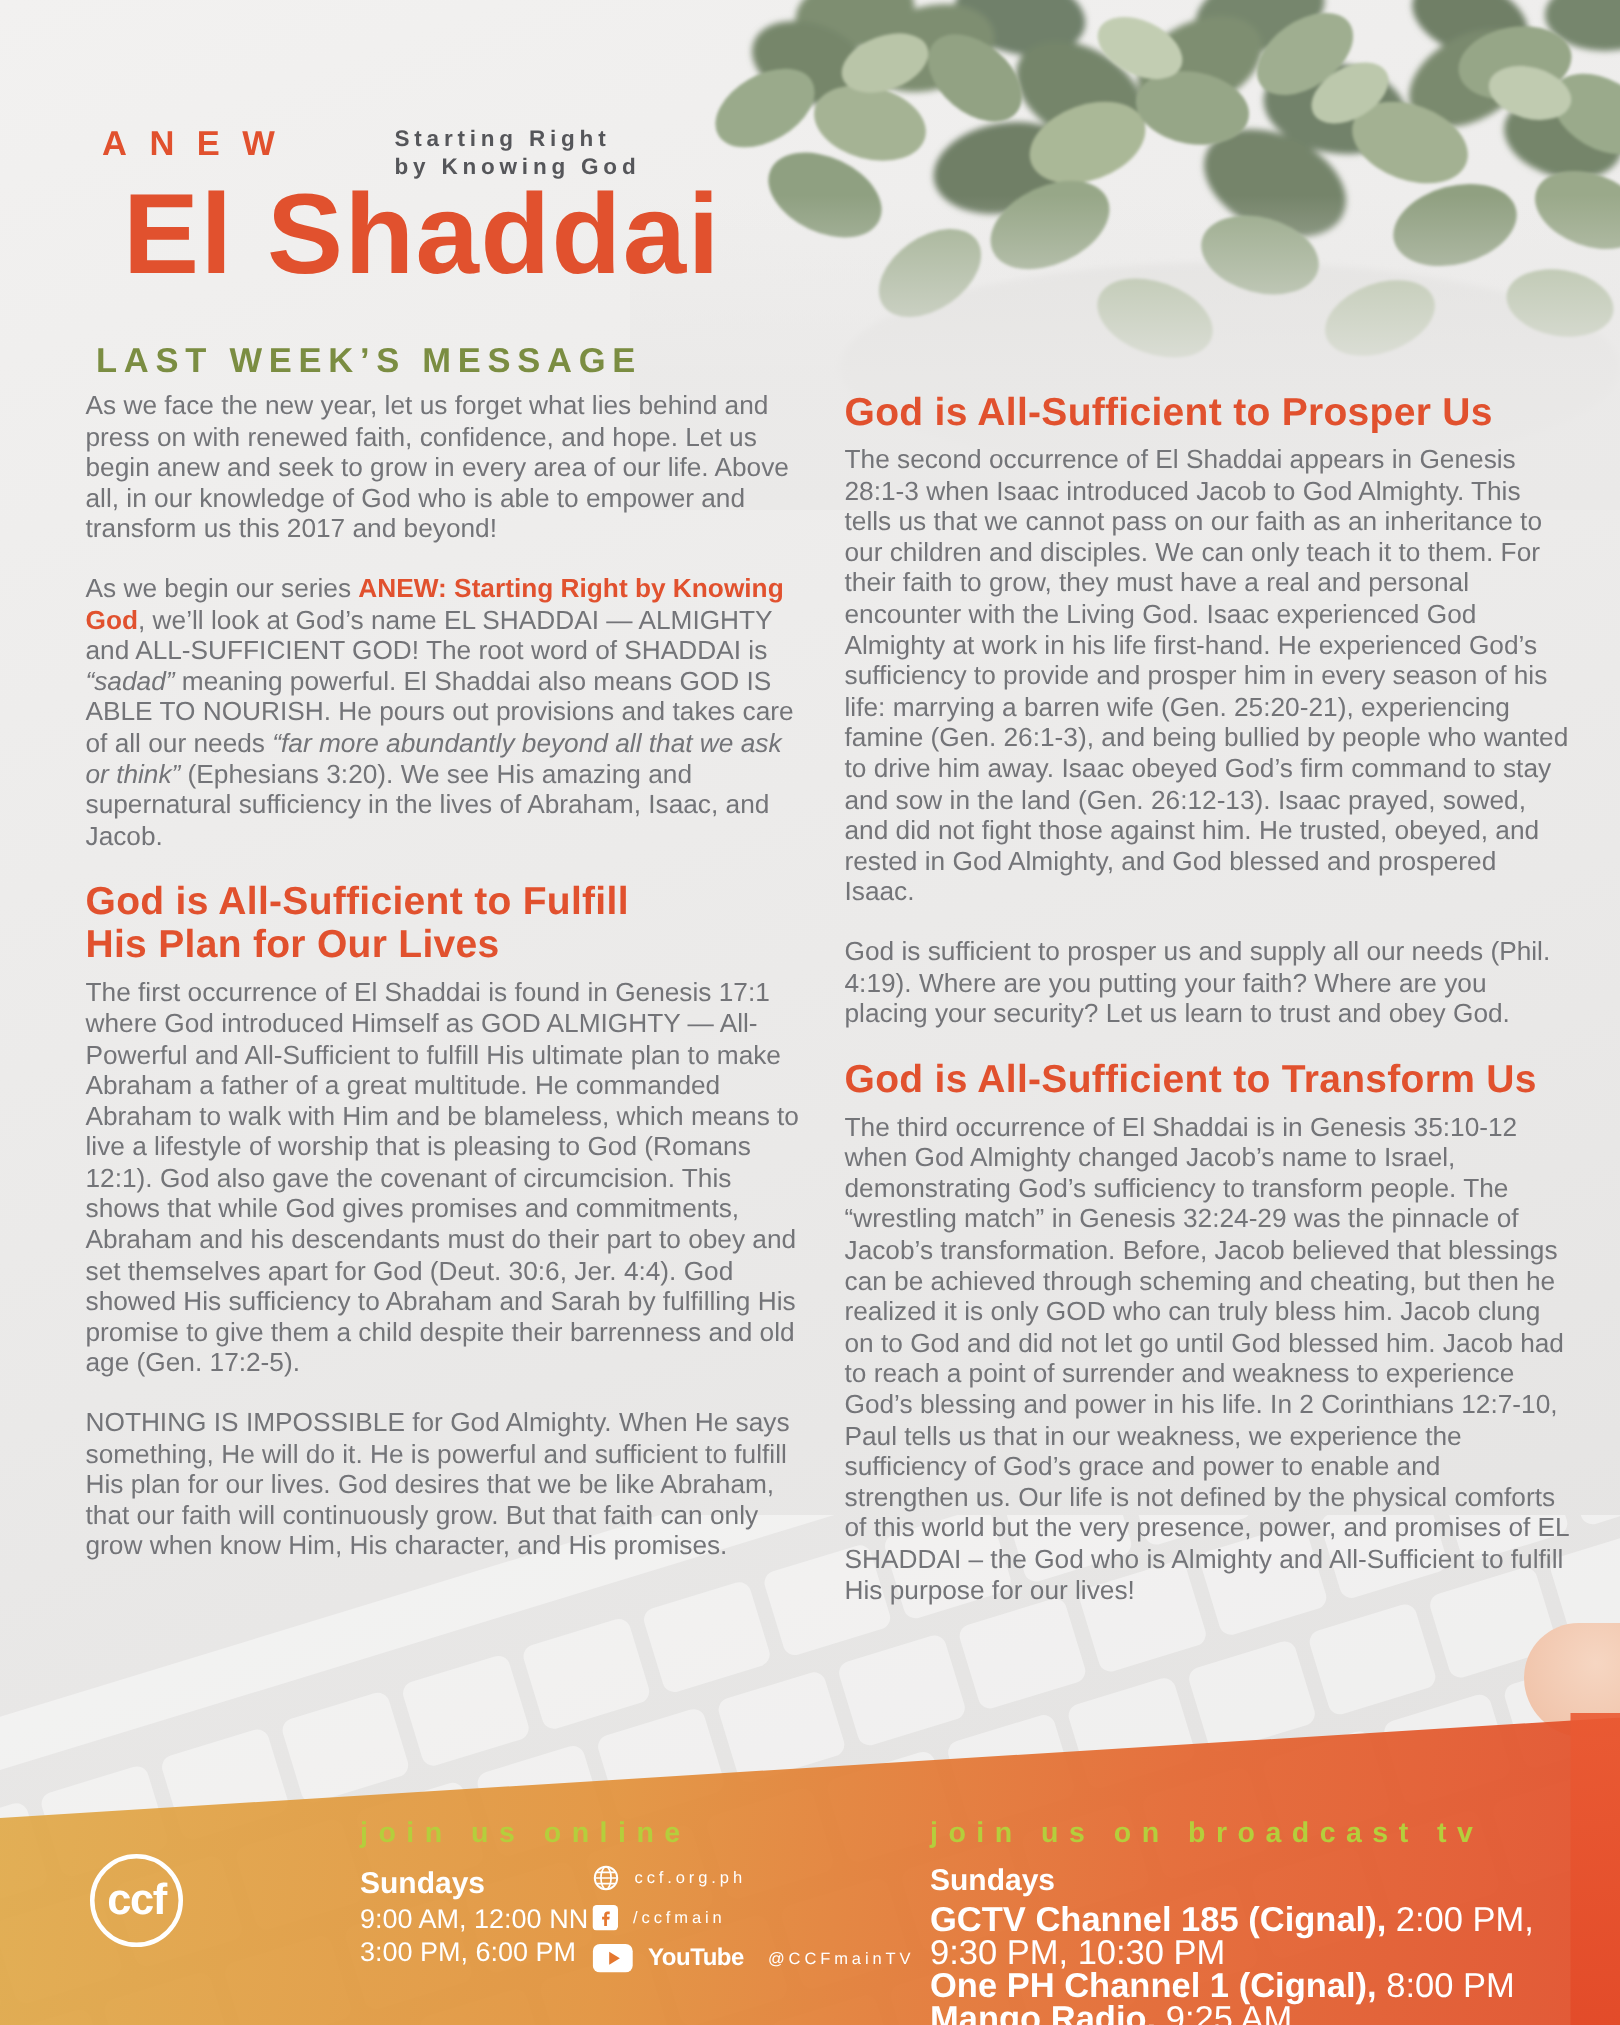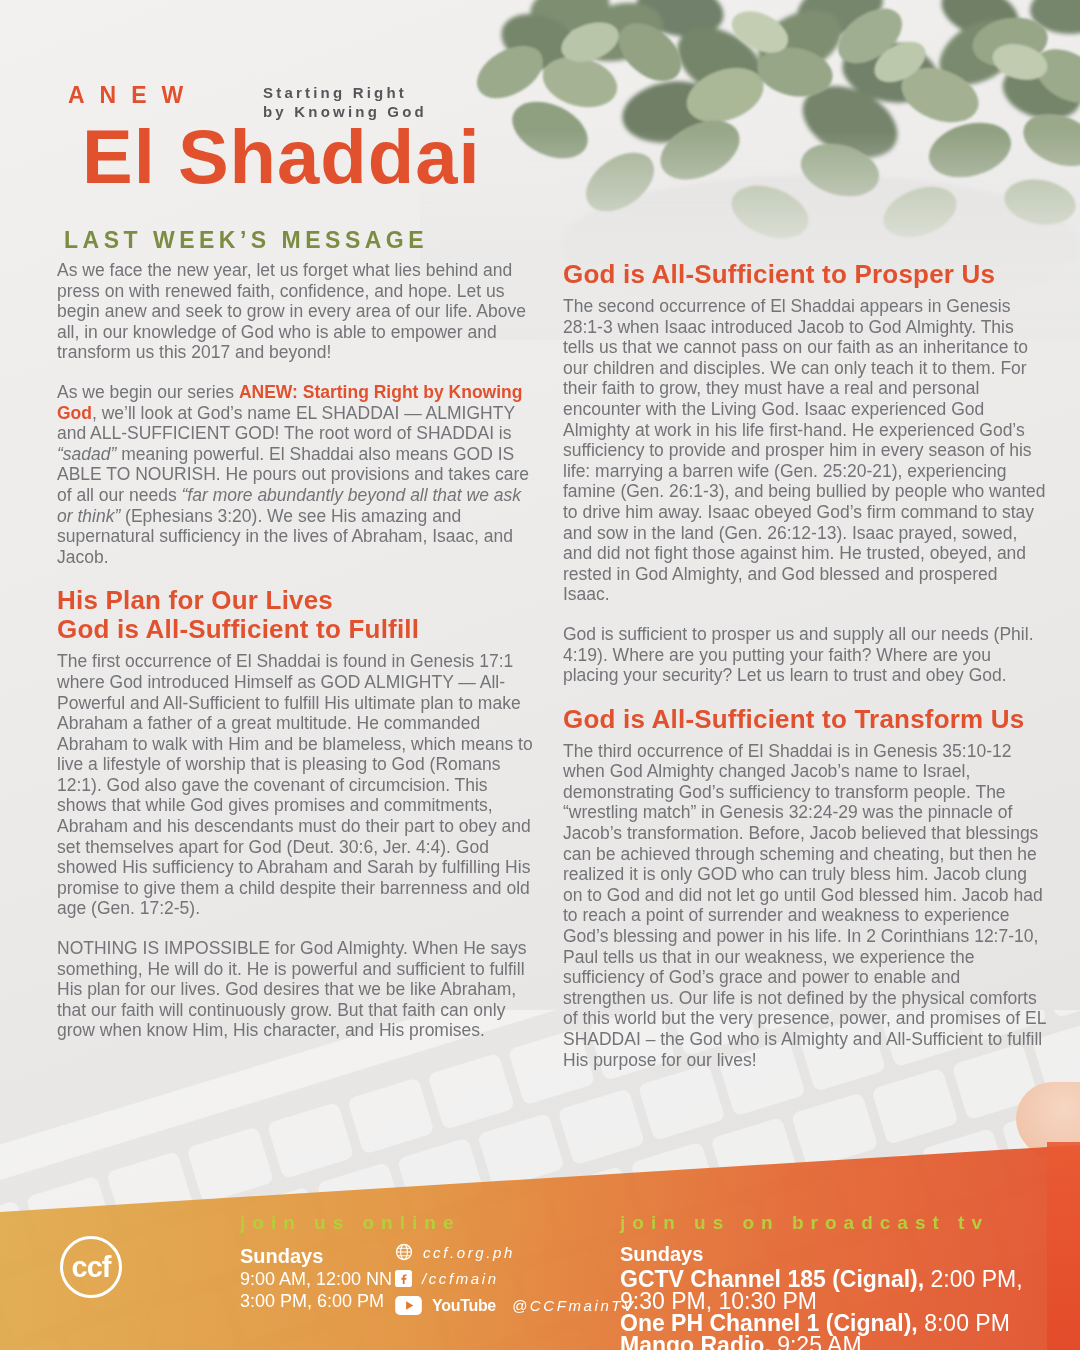--- a/index.html
+++ b/index.html
@@ -57,21 +57,21 @@
   #online{left:240px;top:1212px;}
   #broadcast{left:620px;top:1212px;width:450px;}
   .f-head{color:var(--foot-green);font-size:19px;font-weight:700;letter-spacing:7px;}
   .f-day{color:#fff;font-size:20px;font-weight:700;margin-top:11px;}
   .f-line{color:#fff;font-size:18px;line-height:22px;}
   .f-line b{font-weight:700;}
   #broadcast .f-line{font-size:23px;}
   #broadcast .f-day{margin-top:9px;margin-bottom:2px;}
   #links{left:395px;top:1243px;}
   .link-row{display:flex;align-items:center;gap:10px;margin-bottom:9px;color:#fff;}
-  .link-label{font-size:15px;letter-spacing:2.6px;color:#fff;font-style:italic;}
+  .link-label{font-size:11px;letter-spacing:2.6px;color:#fff;}
   .yt-word{font-size:16px;font-weight:700;letter-spacing:-.3px;margin-right:6px;color:#fff;}
 </style>
 </head>
 <body>
 
 <div id="page">
 
   <svg id="plant" viewBox="0 0 660 330" aria-hidden="true">
     <defs>
       <filter id="pb1">
@@ -222,22 +222,22 @@
     <div>Starting Right</div>
     <div>by Knowing God</div>
   </div>
   <div id="title">El Shaddai</div>
   <div id="kicker">LAST WEEK’S MESSAGE</div>
 
   <div class="column" id="col-left">
     <p class="body">As we face the new year, let us forget what lies behind and press on with renewed faith, confidence, and hope. Let us begin anew and seek to grow in every area of our life. Above all, in our knowledge of God who is able to empower and transform us this 2017 and beyond!</p>
     <p class="body"><span>As we begin our series </span><span class="hl">ANEW: Starting Right by Knowing God</span><span>, we’ll look at God’s name EL SHADDAI — ALMIGHTY and ALL-SUFFICIENT GOD! The root word of SHADDAI is </span><span class="it">“sadad”</span><span> meaning powerful. El Shaddai also means GOD IS ABLE TO NOURISH. He pours out provisions and takes care of all our needs </span><span class="it">“far more abundantly beyond all that we ask or think”</span><span> (Ephesians 3:20). We see His amazing and supernatural sufficiency in the lives of Abraham, Isaac, and Jacob.</span></p>
     <h3 class="section">
+      <span>God is All-Sufficient to Fulfill</span>
       <span>His Plan for Our Lives</span>
-      <span>God is All-Sufficient to Fulfill</span>
     </h3>
     <p class="body">The first occurrence of El Shaddai is found in Genesis 17:1 where God introduced Himself as GOD ALMIGHTY — All-Powerful and All-Sufficient to fulfill His ultimate plan to make Abraham a father of a great multitude. He commanded Abraham to walk with Him and be blameless, which means to live a lifestyle of worship that is pleasing to God (Romans 12:1). God also gave the covenant of circumcision. This shows that while God gives promises and commitments, Abraham and his descendants must do their part to obey and set themselves apart for God (Deut. 30:6, Jer. 4:4). God showed His sufficiency to Abraham and Sarah by fulfilling His promise to give them a child despite their barrenness and old age (Gen. 17:2-5).</p>
     <p class="body">NOTHING IS IMPOSSIBLE for God Almighty. When He says something, He will do it. He is powerful and sufficient to fulfill His plan for our lives. God desires that we be like Abraham, that our faith will continuously grow. But that faith can only grow when know Him, His character, and His promises.</p>
   </div>
 
   <div class="column" id="col-right">
     <h3 class="section">God is All-Sufficient to Prosper Us</h3>
     <p class="body">The second occurrence of El Shaddai appears in Genesis 28:1-3 when Isaac introduced Jacob to God Almighty. This tells us that we cannot pass on our faith as an inheritance to our children and disciples. We can only teach it to them. For their faith to grow, they must have a real and personal encounter with the Living God. Isaac experienced God Almighty at work in his life first-hand. He experienced God’s sufficiency to provide and prosper him in every season of his life: marrying a barren wife (Gen. 25:20-21), experiencing famine (Gen. 26:1-3), and being bullied by people who wanted to drive him away. Isaac obeyed God’s firm command to stay and sow in the land (Gen. 26:12-13). Isaac prayed, sowed, and did not fight those against him. He trusted, obeyed, and rested in God Almighty, and God blessed and prospered Isaac.</p>
     <p class="body">God is sufficient to prosper us and supply all our needs (Phil. 4:19). Where are you putting your faith? Where are you placing your security? Let us learn to trust and obey God.</p>
     <h3 class="section">God is All-Sufficient to Transform Us</h3>

